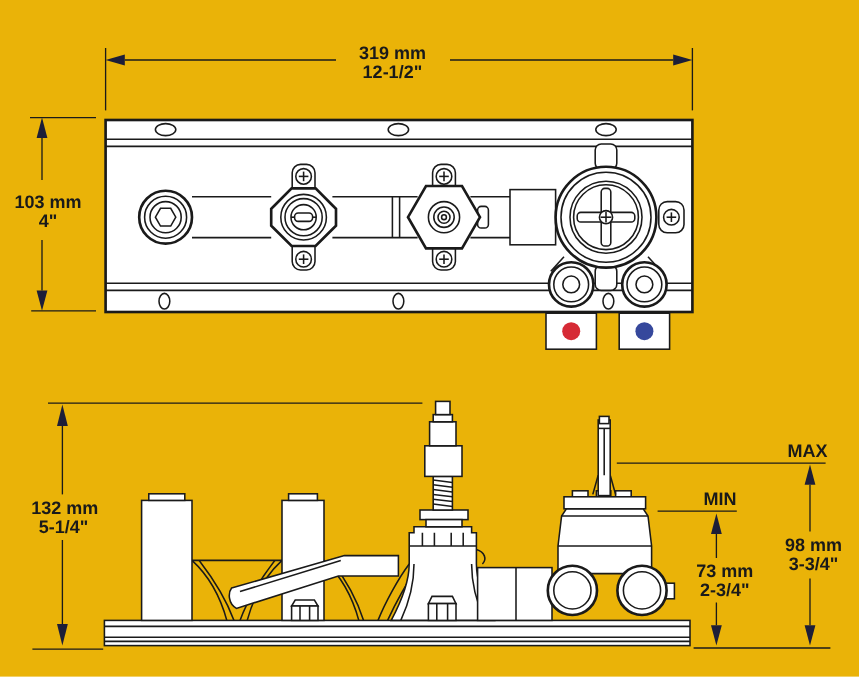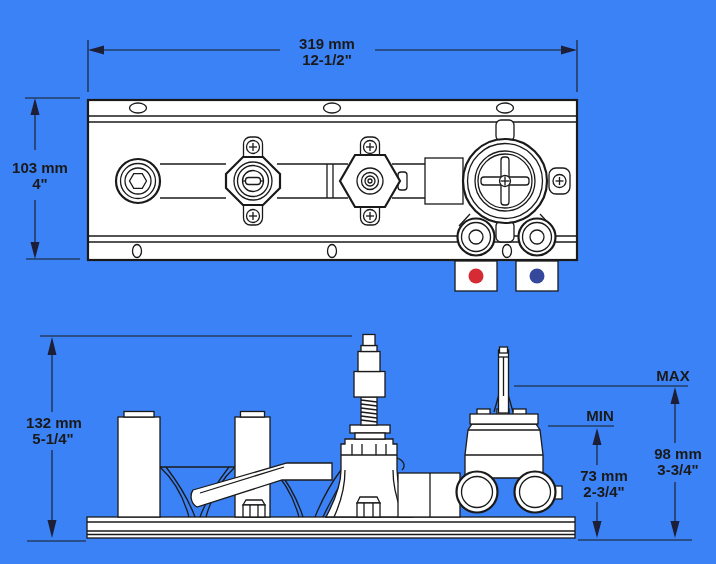--- a/index.html
+++ b/index.html
@@ -1,16 +1,16 @@
 <!DOCTYPE html>
 <html><head>
 <meta charset="utf-8">
 <style>
   html,body{margin:0;padding:0;background:#ffffff;}
-  .sheet{position:relative;width:716px;height:564px;background:#3b82f6;overflow:hidden;
+  .sheet{position:relative;width:716px;height:564px;background:#eab308;overflow:hidden;
          font-family:"Liberation Sans", sans-serif;}
   svg{position:absolute;left:0;top:0;}
   .ln  {stroke:#1a1a1a;fill:none;stroke-width:1.3;}
   .lnw {stroke:#1a1a1a;fill:#ffffff;stroke-width:1.3;}
   .lnw2{stroke:#1a1a1a;fill:#ffffff;stroke-width:2.2;}
   .dim {stroke:#1a1a1a;fill:none;stroke-width:1.1;}
   .arr {fill:#1d1e38;stroke:none;}
   .dimtxt{font:700 15px "Liberation Sans", sans-serif;fill:#1a1a1a;}
 </style>
 </head>

